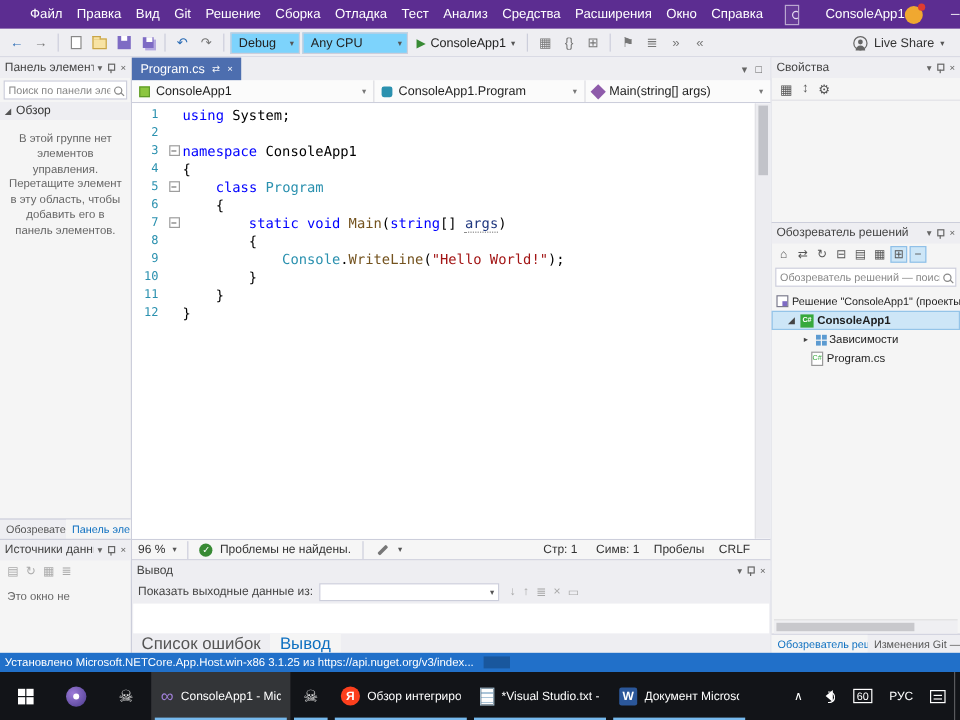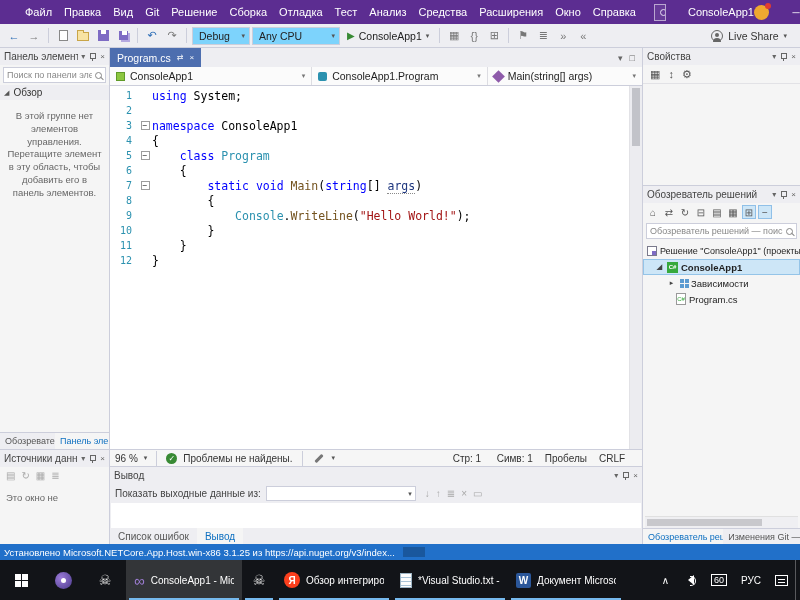--- a/index.html
+++ b/index.html
@@ -98,21 +98,21 @@
   .pen-ic{width:10px;height:3px;background:#777;transform:rotate(-45deg);border-radius:1px;margin:0 2px}
   .ed-right{margin-left:auto;display:flex;align-items:center}
   .ed-right span{display:inline-block;min-width:44px;padding:0 6px;white-space:nowrap}
 
   
   .output{height:78px;border-top:1px solid #CCCEDB;display:flex;flex-direction:column;background:#EEEEF2;flex:0 0 auto}
   .opctl{height:19px;display:flex;align-items:center;gap:5px;padding:0 5px;font-size:10px;color:#444;flex:0 0 auto}
   .opcombo{width:150px;height:15px;background:#fff;border:1px solid #CCCEDB;display:flex;align-items:center;justify-content:flex-end;padding:0 3px}
   .opicons{display:flex;align-items:center;gap:6px;color:#A8A8A8;font-size:10px;margin-left:4px}
   .opbody{flex:1;background:#fff;margin:0 1px}
-  .optabs{height:16px;display:flex;align-items:center;background:#EEEEF2;font-size:10px;flex:0 0 auto}
+  .optabs{height:16px;display:flex;align-items:center;background:#EEEEF2;font-size:14px;flex:0 0 auto}
   .optab{padding:0 8px;height:100%;display:flex;align-items:center;color:#555;white-space:nowrap}
   .optab.active{background:#F5F5F5;color:#0E70C0}
 
   
   .right{width:157px;display:flex;flex-direction:column;background:#F5F5F5;min-height:0}
   .props{height:138px;display:flex;flex-direction:column;border-bottom:1px solid #CCCEDB;flex:0 0 auto}
   .ptools{height:19px;display:flex;align-items:center;gap:8px;padding:0 7px;color:#555;font-size:11px;border-bottom:1px solid #E2E2E6}
   .pbody{flex:1}
   .sexp{flex:1;display:flex;flex-direction:column;min-height:0}
   .stools{height:18px;display:flex;align-items:center;gap:2px;padding:0 3px;color:#555;font-size:10px;flex:0 0 auto}

